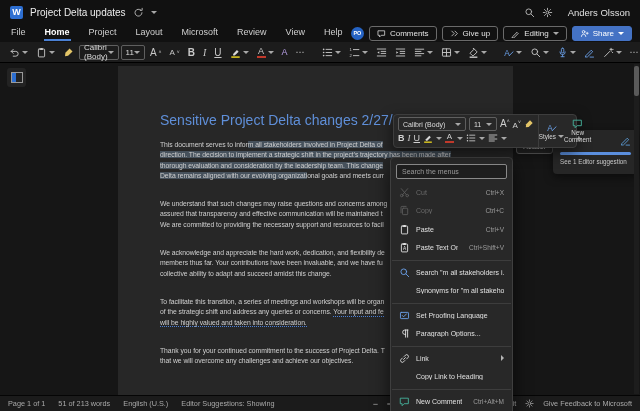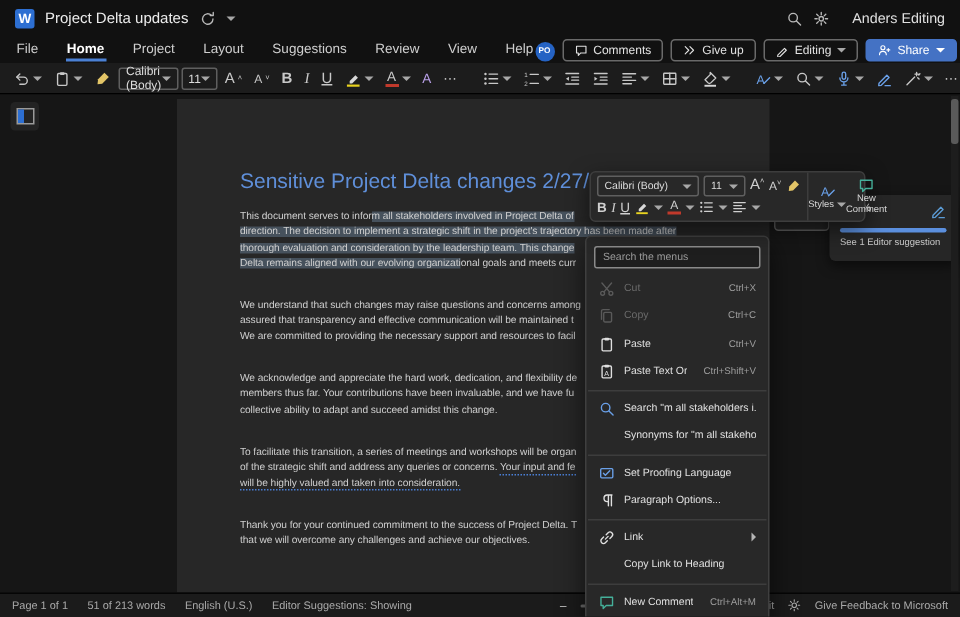--- a/index.html
+++ b/index.html
@@ -20,21 +20,21 @@
   .chev{width:0;height:0;border-left:3px solid transparent;border-right:3px solid transparent;
     border-top:3px solid #a8a8a8;display:inline-block;}
   .spacer{flex:1;}
   .user-name{font-size:9.5px;color:#e0e0e0;margin-left:8px;}
 
   
   .tabrow{height:18px;display:flex;align-items:center;padding-left:10px;background:#111111;}
   .tabs{display:flex;gap:17px;font-size:9px;color:#cfcfcf;}
   .tab{cursor:default;padding:2px 1px;}
   .tab.active{color:#fff;font-weight:bold;border-bottom:2px solid #4a80d4;}
-  .tr-right{margin-left:auto;display:flex;align-items:flex-end;gap:5px;padding-right:8px;}
+  .tr-right{margin-left:auto;display:flex;align-items:center;gap:5px;padding-right:8px;}
   .avatar{width:13px;height:13px;border-radius:50%;background:#2563c4;color:#fff;font-size:5.5px;
     font-weight:bold;display:flex;align-items:center;justify-content:center;}
   .tr-btn{height:15px;border:1px solid #6a6a6a;border-radius:3px;background:transparent;
     color:#e2e2e2;font-size:8px;display:flex;align-items:center;gap:4px;padding:0 7px;white-space:nowrap;}
   .tr-btn.share{background:#4472c4;border-color:#4472c4;color:#fff;}
   .tr-btn svg{width:9px;height:9px;}
 
   
   .ribbon{height:20px;display:flex;align-items:center;padding:0 6px;gap:2px;background:#1c1c1c;
     border-bottom:1px solid #000;color:#c8c8c8;font-size:9px;}
@@ -157,30 +157,30 @@
         <circle cx="5.2" cy="5.2" r="3.1"></circle>
         <path d="M7.6 7.6 L10.6 10.6"></path>
       </svg>
     </span>
   <span class="tb-ic">
       <svg viewBox="0 0 12 12" width="11" height="11" fill="none" stroke="currentColor" stroke-width="1" stroke-linecap="round" stroke-linejoin="round">
         <circle cx="6" cy="6" r="1.6"></circle>
         <path d="M6 1.4 V3 M6 9 V10.6 M1.4 6 H3 M9 6 H10.6 M2.7 2.7 L3.9 3.9 M8.1 8.1 L9.3 9.3 M9.3 2.7 L8.1 3.9 M3.9 8.1 L2.7 9.3"></path>
       </svg>
     </span>
-  <span class="user-name">Anders Editing</span>
+  <span class="user-name">Anders Olsson</span>
 </div>
 
 <div class="tabrow">
   <div class="tabs" id="tabs">
       <span class="tab">File</span>
       <span class="tab active">Home</span>
       <span class="tab">Project</span>
       <span class="tab">Layout</span>
-      <span class="tab">Suggestions</span>
+      <span class="tab">Microsoft</span>
       <span class="tab">Review</span>
       <span class="tab">View</span>
       <span class="tab">Help</span>
     </div>
   <div class="tr-right">
     <div class="avatar">PO</div>
     <button class="tr-btn">
       <span>
           <svg viewBox="0 0 12 12" width="11" height="11" fill="none" stroke="currentColor" stroke-width="1" stroke-linecap="round" stroke-linejoin="round">
             <path d="M1.8 2.4 h8.4 v6 h-4.6 l-2.2 2.2 v-2.2 h-1.6 z"></path>

